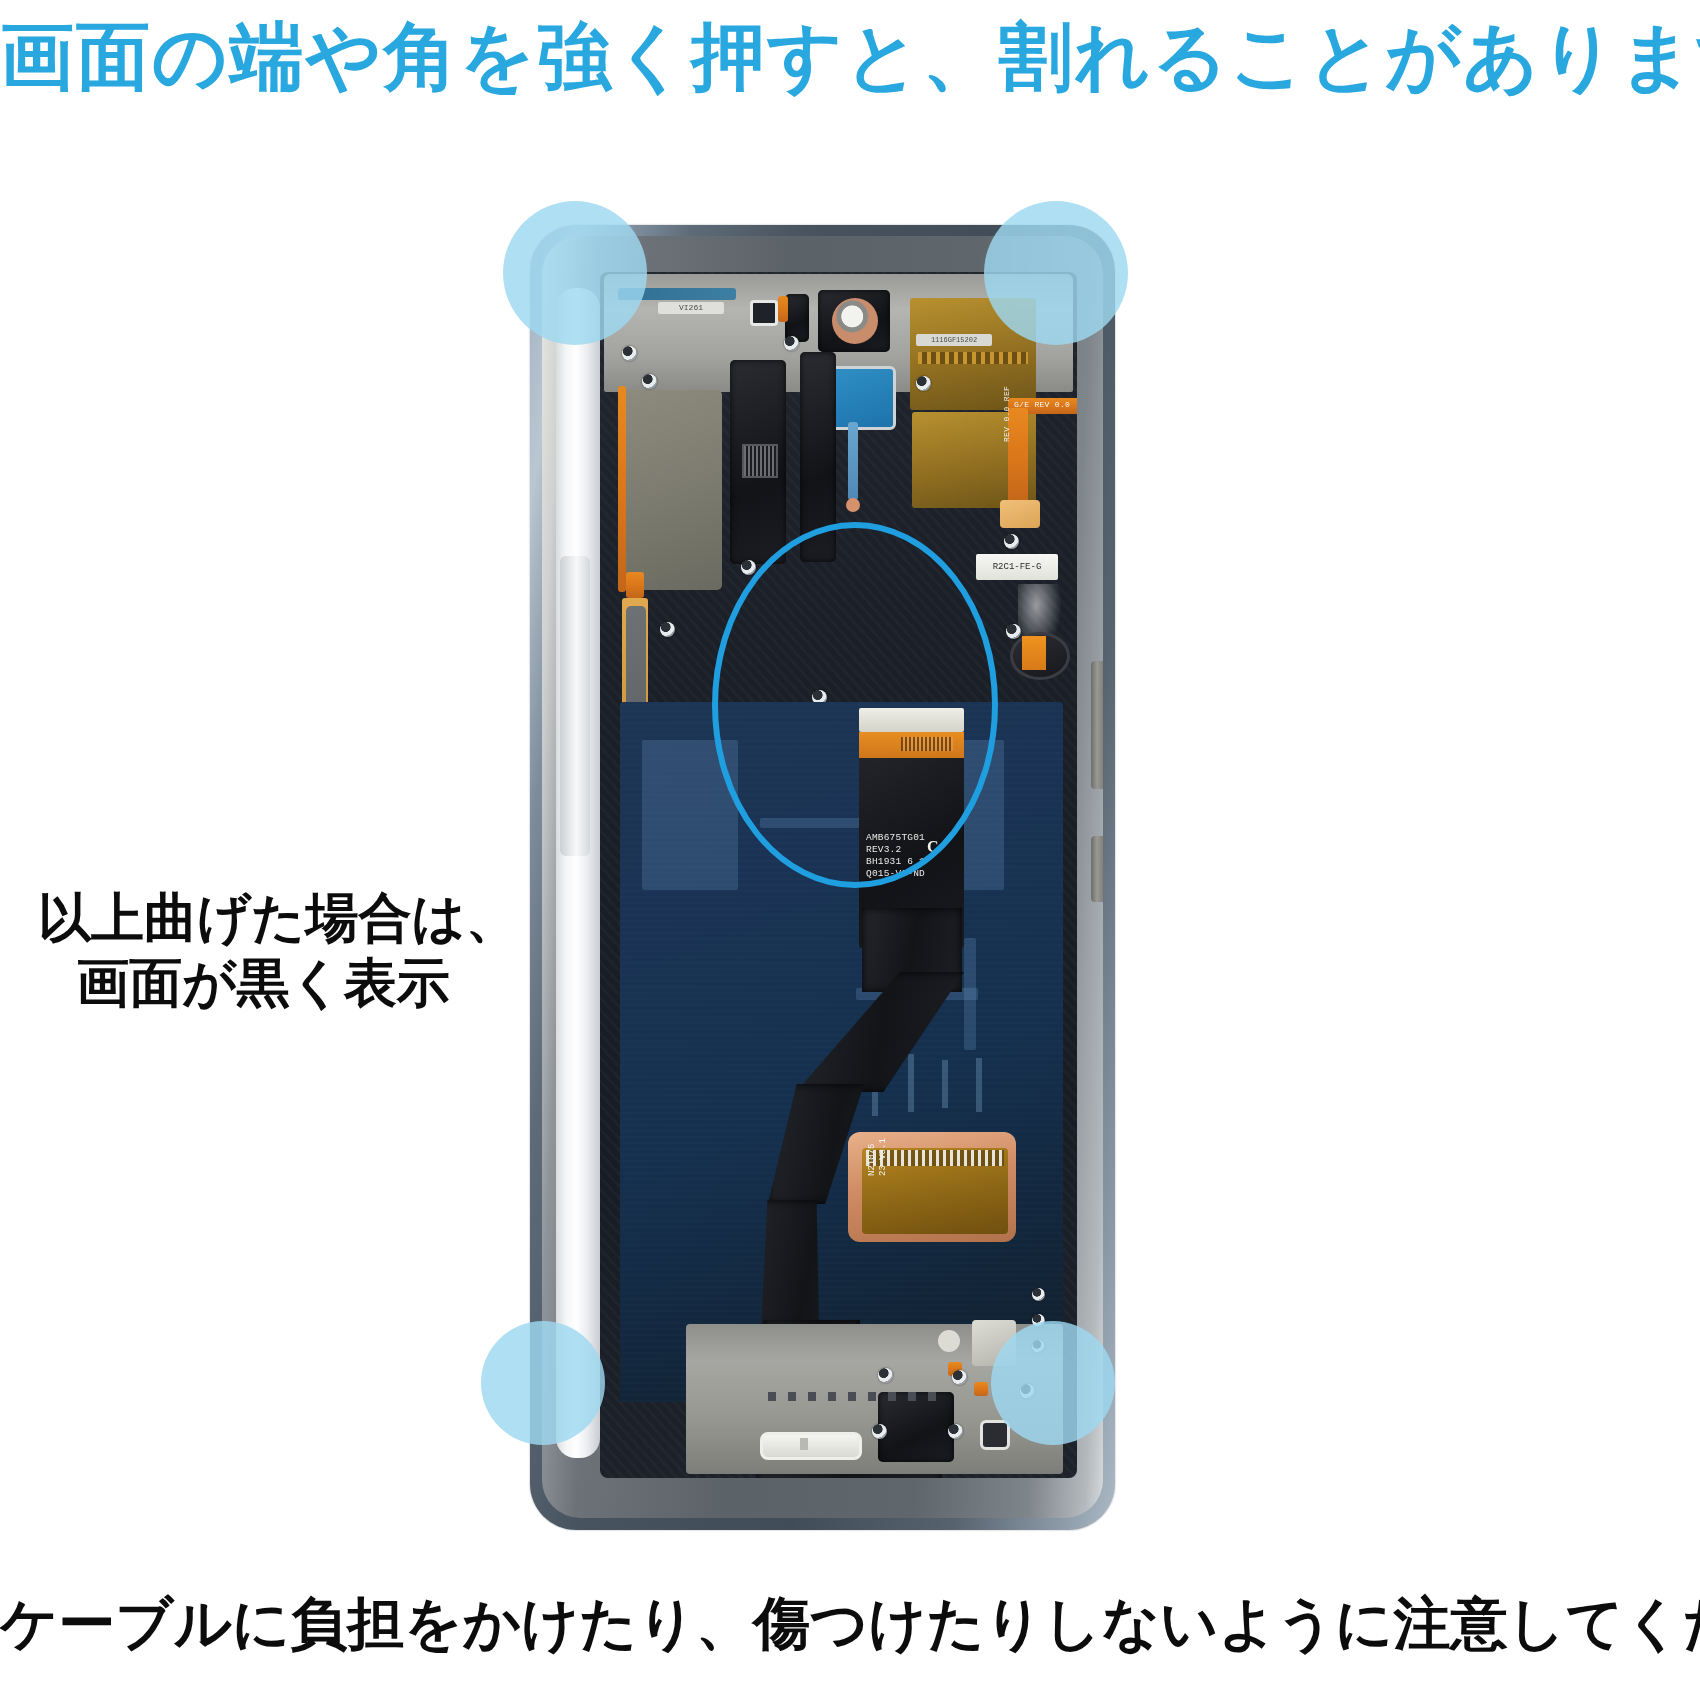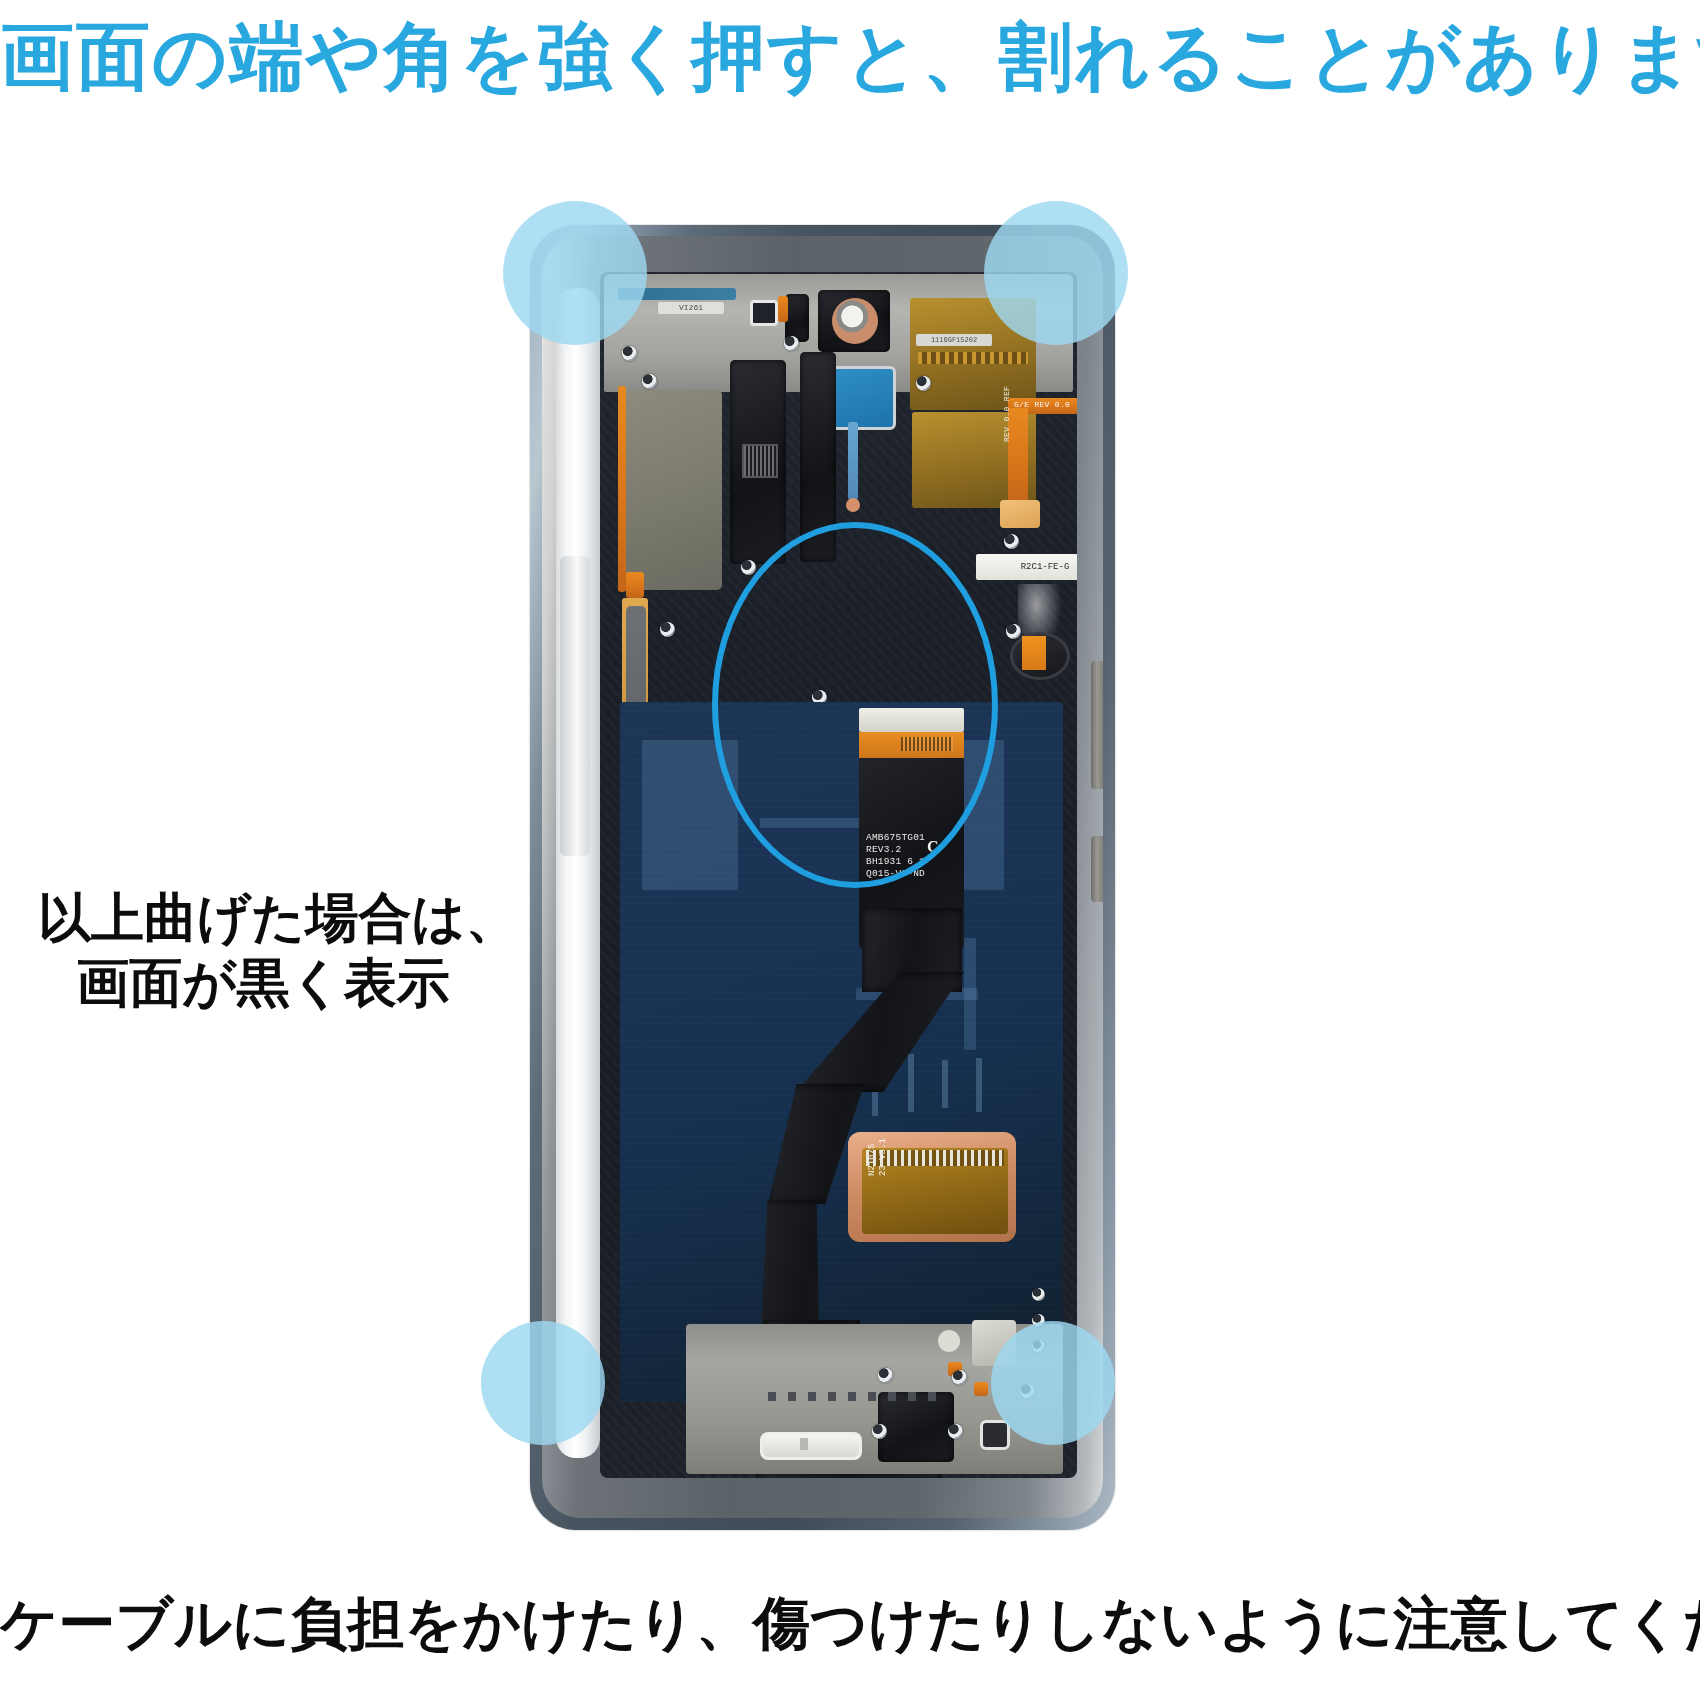--- a/index.html
+++ b/index.html
@@ -275,21 +275,21 @@
     letter-spacing: .3px;
     white-space: nowrap;
   }
   .label-white {
     position: absolute;
     background: linear-gradient(180deg,#f6f6f3,#e2e2dc);
     border-radius: 2px;
     color: #2a2a2a;
     font-family: "Liberation Mono","DejaVu Sans Mono", monospace;
     font-size: 9px;
-    display: flex; align-items: center; justify-content: center; padding-left: 28px;
+    display: flex; align-items: center; justify-content: center;
   }
 
   
   .btn-volume {
     position: absolute;
     right: -3px; top: 425px; width: 15px; height: 128px;
     background: linear-gradient(90deg,#6d6c68,#9a9893 40%,#77756f);
     border-radius: 4px;
   }
   .btn-power {

